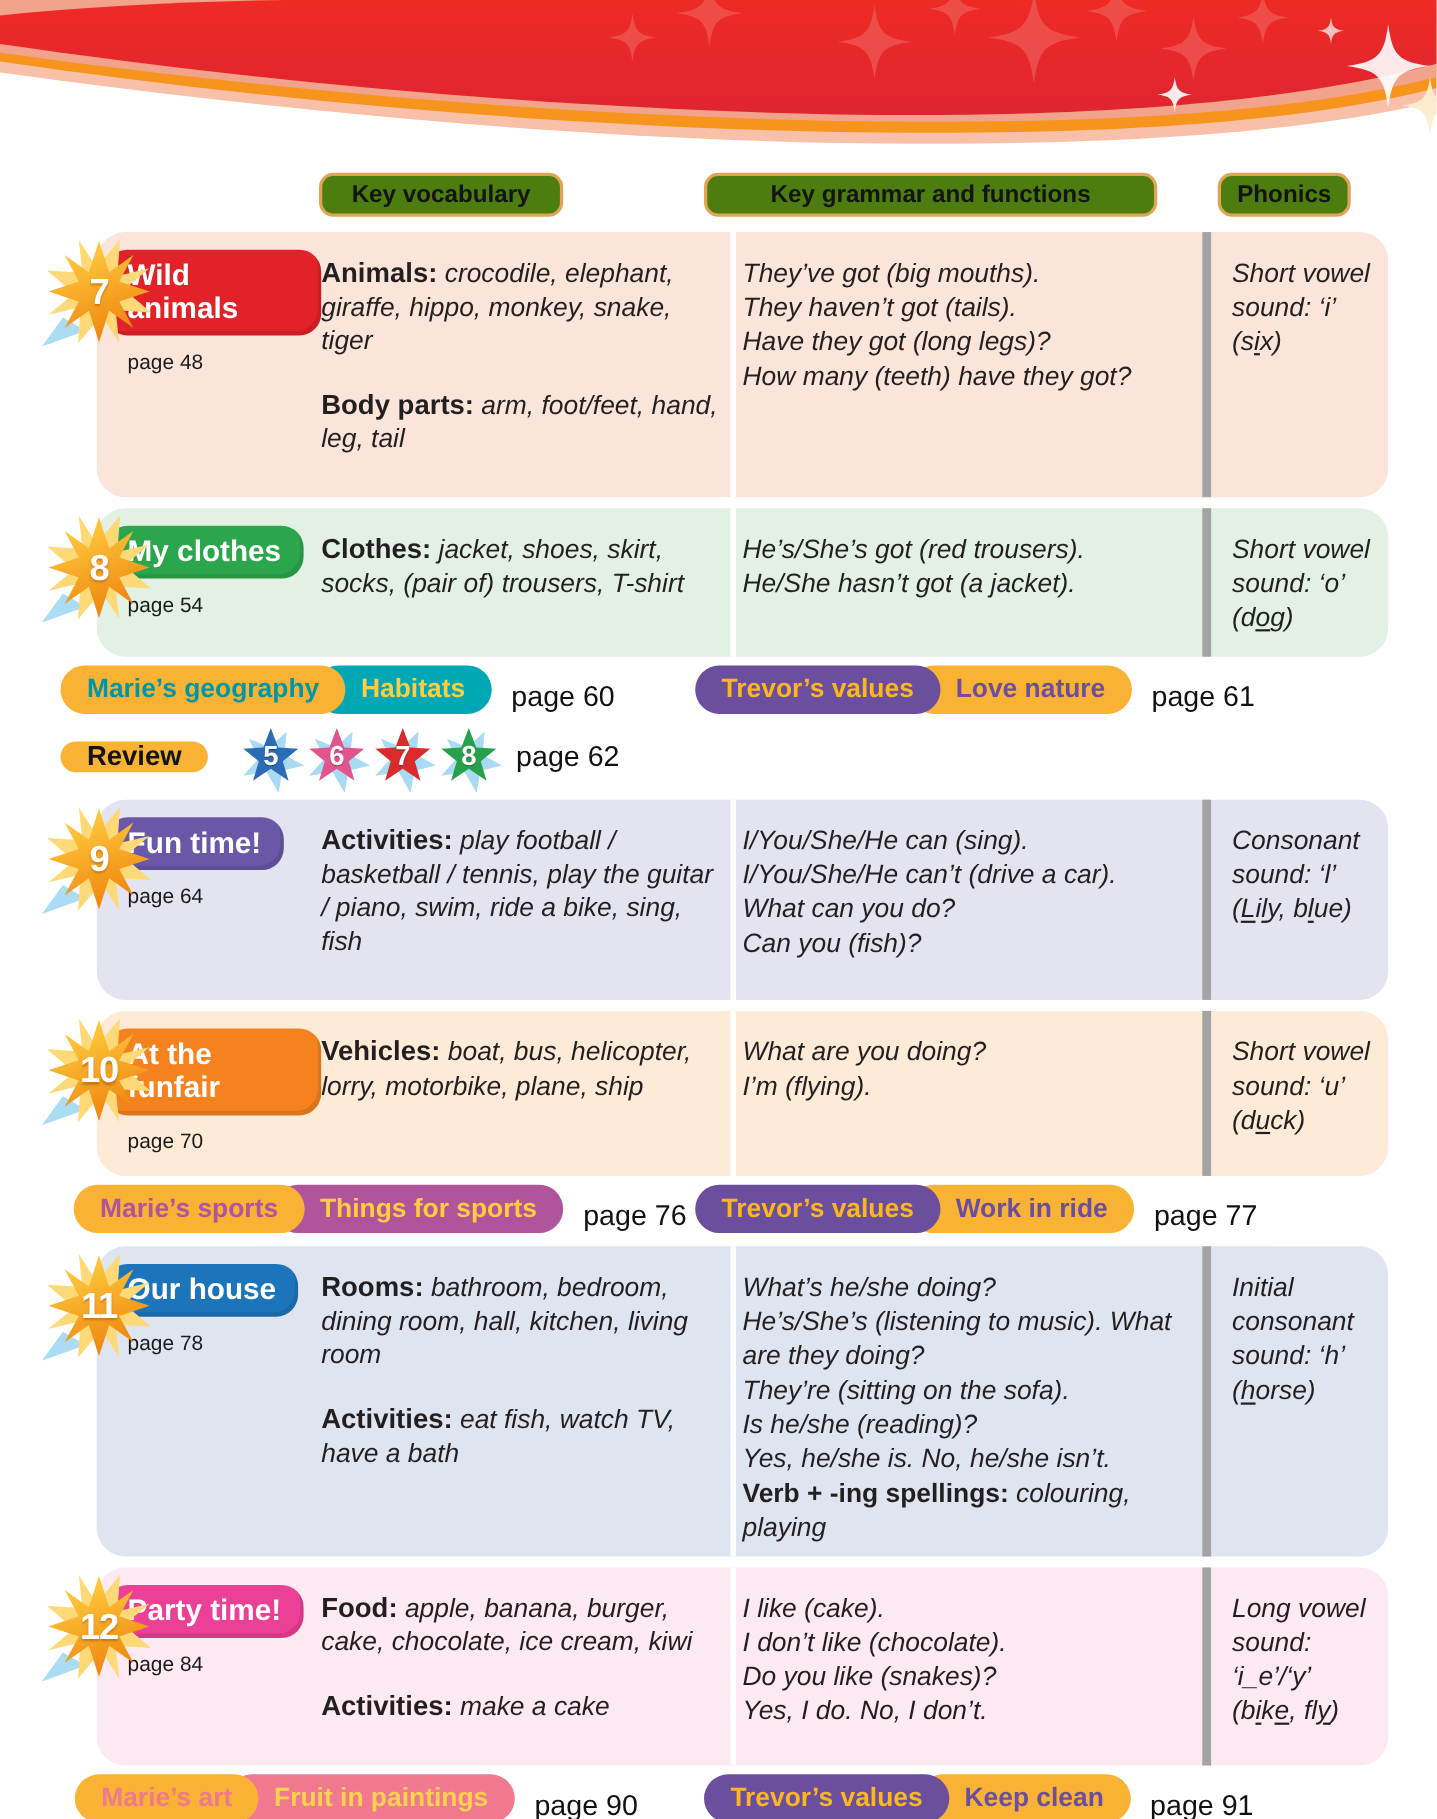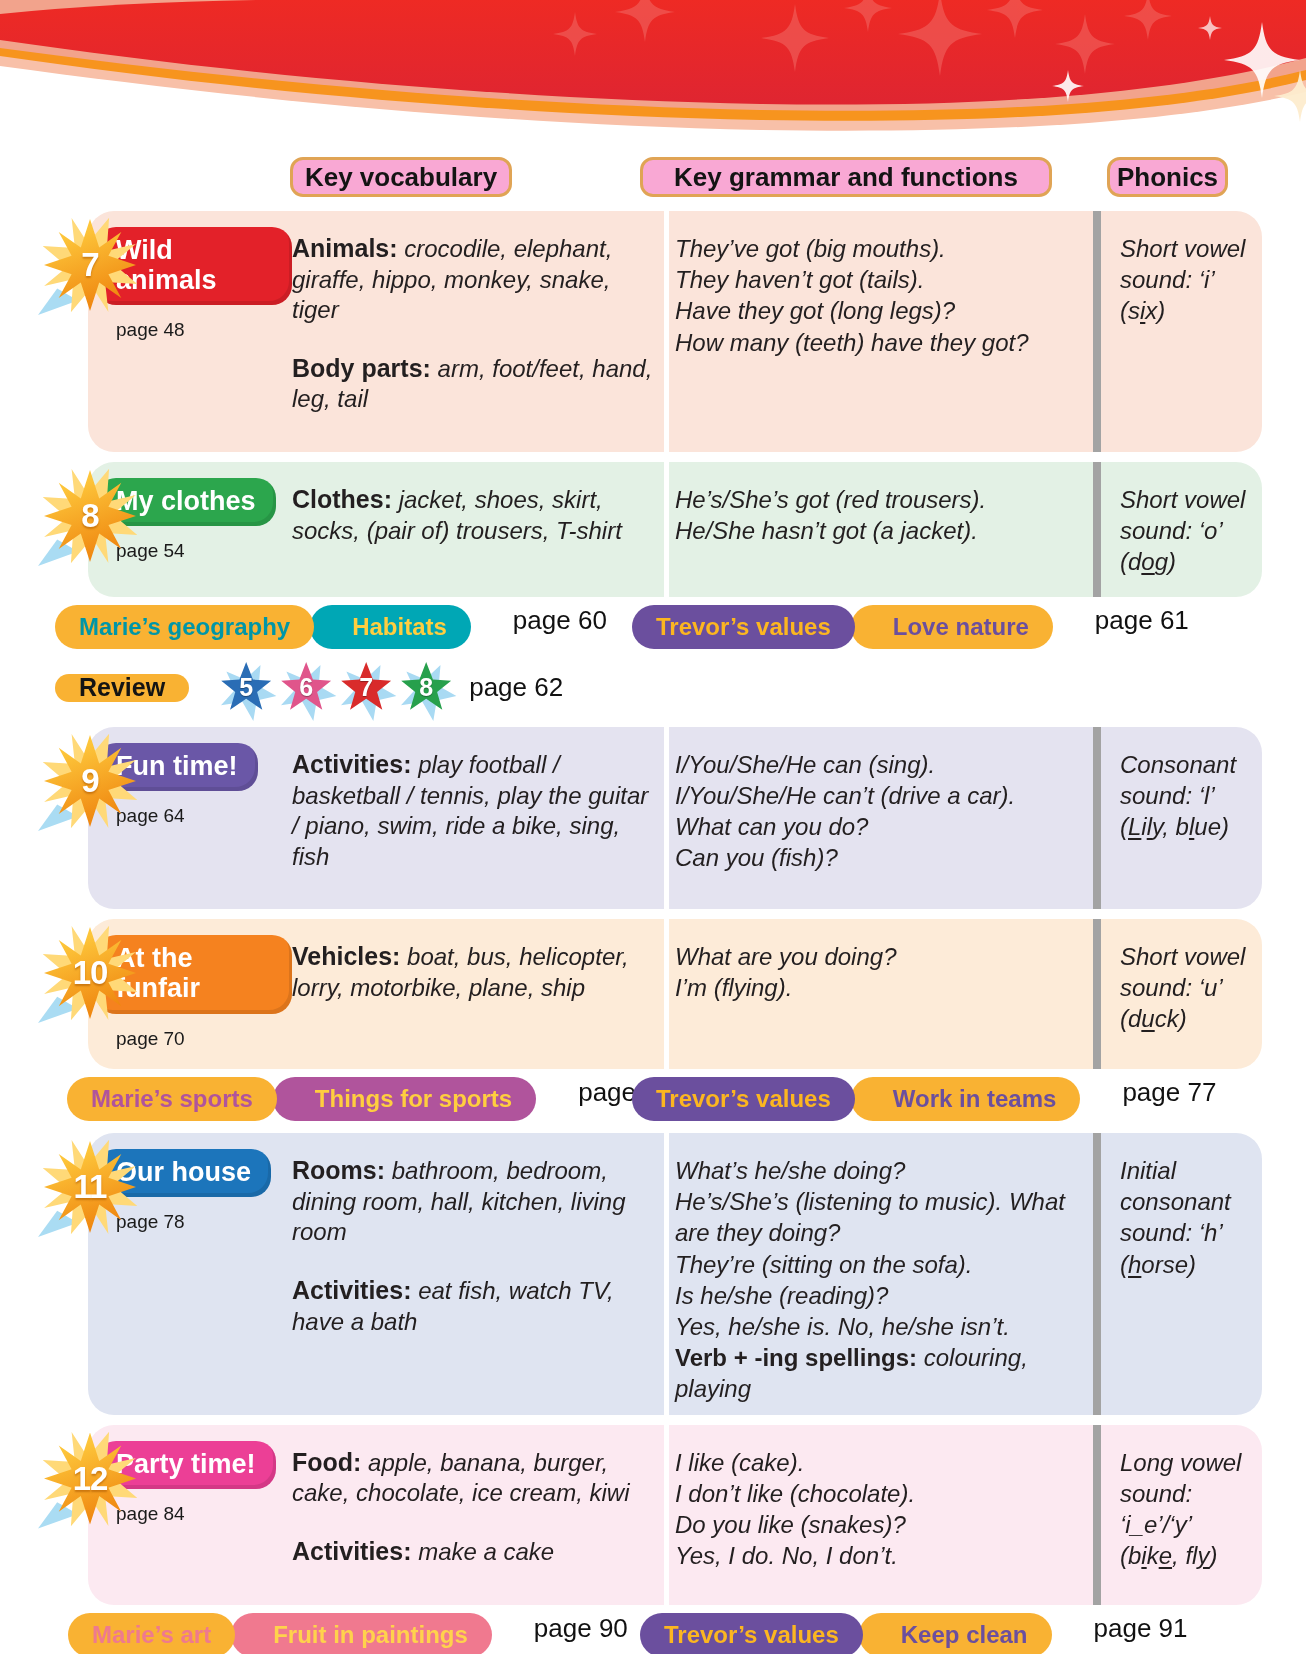--- a/index.html
+++ b/index.html
@@ -1,22 +1,22 @@
 <!DOCTYPE html>
 <html><head>
 <meta charset="utf-8">
 <style>
   html,body{margin:0;padding:0;}
   body{width:1306px;height:1654px;background:#fff;font-family:"Liberation Sans",sans-serif;color:#231f20;overflow:hidden;}
   .stage{position:relative;width:1306px;}
   .banner{display:block;}
   
   .headers{position:relative;height:44px;margin-top:22px;}
-  .hdr-pill{position:absolute;top:0;height:40px;background:#f9a8d4;border:3px solid #e0a455;border-radius:13px;
-    display:flex;align-items:center;justify-content:center;font-weight:bold;font-size:26px;color:#141414;box-sizing:border-box;}
+  .hdr-pill{position:absolute;top:0;height:40px;background:#4d7c0f;border:3px solid #e0a455;border-radius:13px;
+    display:flex;align-items:center;justify-content:center;font-weight:bold;font-size:22px;color:#141414;box-sizing:border-box;}
   
   .unit-row{position:relative;margin:10px 0 0 88px;width:1174px;border-radius:26px;
     display:grid;grid-template-columns:204px 372px 437px 161px;box-sizing:border-box;}
   .cell{box-sizing:border-box;}
   .vocab-cell{padding:22px 6px 10px 0;}
   .grammar-cell{border-left:5px solid #fff;border-right:8px solid #a3a3a3;padding:22px 8px 10px 6px;}
   .phonics-cell{padding:22px 8px 10px 19px;border-radius:13px;}
   .unit-cell{position:relative;}
   .unit-star{position:absolute;left:-46px;top:6px;width:96px;height:96px;z-index:3;}
   .star8{clip-path:polygon(50% 0%,60% 31%,84% 14%,70% 40%,100% 50%,70% 60%,84% 86%,60% 69%,50% 100%,40% 69%,16% 86%,30% 60%,0% 50%,30% 40%,16% 14%,40% 31%);}
@@ -32,21 +32,21 @@
   .unit-page{margin:14px 0 0 28px;font-size:19px;color:#1a1a1a;}
   .vocab-group{margin:0 0 27px;font-size:24px;line-height:1.27;}
   .vocab-label{font-weight:bold;font-style:normal;font-size:25px;}
   .vocab-items{font-style:italic;}
   .grammar-line{margin:0;font-style:italic;font-size:24px;line-height:1.3;}
   .gbold{font-weight:bold;font-style:normal;}
   .phonics-p{margin:0;font-style:italic;font-size:24px;line-height:1.3;}
   .useg{text-decoration:underline;text-underline-offset:3px;}
   
   .strip{position:relative;height:46px;margin-top:8px;}
-  .strip-group{position:absolute;top:0;display:flex;align-items:flex-start;gap:24px;}
+  .strip-group{position:absolute;top:0;display:flex;align-items:flex-end;}
   .pill{height:44px;border-radius:22px;display:inline-flex;align-items:center;font-weight:bold;font-size:24px;
     padding:0 24px;box-sizing:border-box;white-space:nowrap;}
   .pill.main{z-index:2;position:relative;}
   .pill.partner{margin-left:-28px;padding-left:42px;z-index:1;position:relative;}
   .strip-page{margin-left:18px;font-size:26px;color:#111;white-space:nowrap;}
   
   .review{position:relative;height:58px;margin-top:8px;}
   .review-inner{position:absolute;top:0;display:flex;align-items:center;height:58px;}
   .review-pill{background:#f9b233;height:28px;border-radius:20px;padding:0 24px;font-weight:bold;font-size:25px;
     display:inline-flex;align-items:center;color:#141414;white-space:nowrap;}
@@ -219,21 +219,21 @@
       </div>
     </section>
     <div class="strip">
       <div class="strip-group" style="left: 67px;">
         <div class="pill main" style="background: rgb(249, 178, 51); color: rgb(176, 84, 156);">Marie’s sports</div>
         <div class="pill partner" style="background: rgb(176, 84, 156); color: rgb(255, 206, 63);">Things for sports</div>
         <span class="strip-page">page 76</span>
       </div>
       <div class="strip-group" style="left: 632px;">
         <div class="pill main" style="background: rgb(107, 79, 158); color: rgb(252, 182, 32);">Trevor’s values</div>
-        <div class="pill partner" style="background: rgb(249, 178, 51); color: rgb(107, 79, 158);">Work in teams</div>
+        <div class="pill partner" style="background: rgb(249, 178, 51); color: rgb(107, 79, 158);">Work in ride</div>
         <span class="strip-page">page 77</span>
       </div>
     </div>
     <section class="unit-row" style="background: rgb(223, 228, 241); min-height: 255px;">
       <div class="cell unit-cell"><div class="unit-star">
           <div class="ustar-accent"></div>
           <div class="ustar-back star8"></div>
           <div class="ustar-front star8"></div>
           <span class="star-num">11</span>
         </div><div class="unit-badge" style="background: rgb(28, 117, 187);">Our house</div><div class="unit-page">page 78</div></div>

